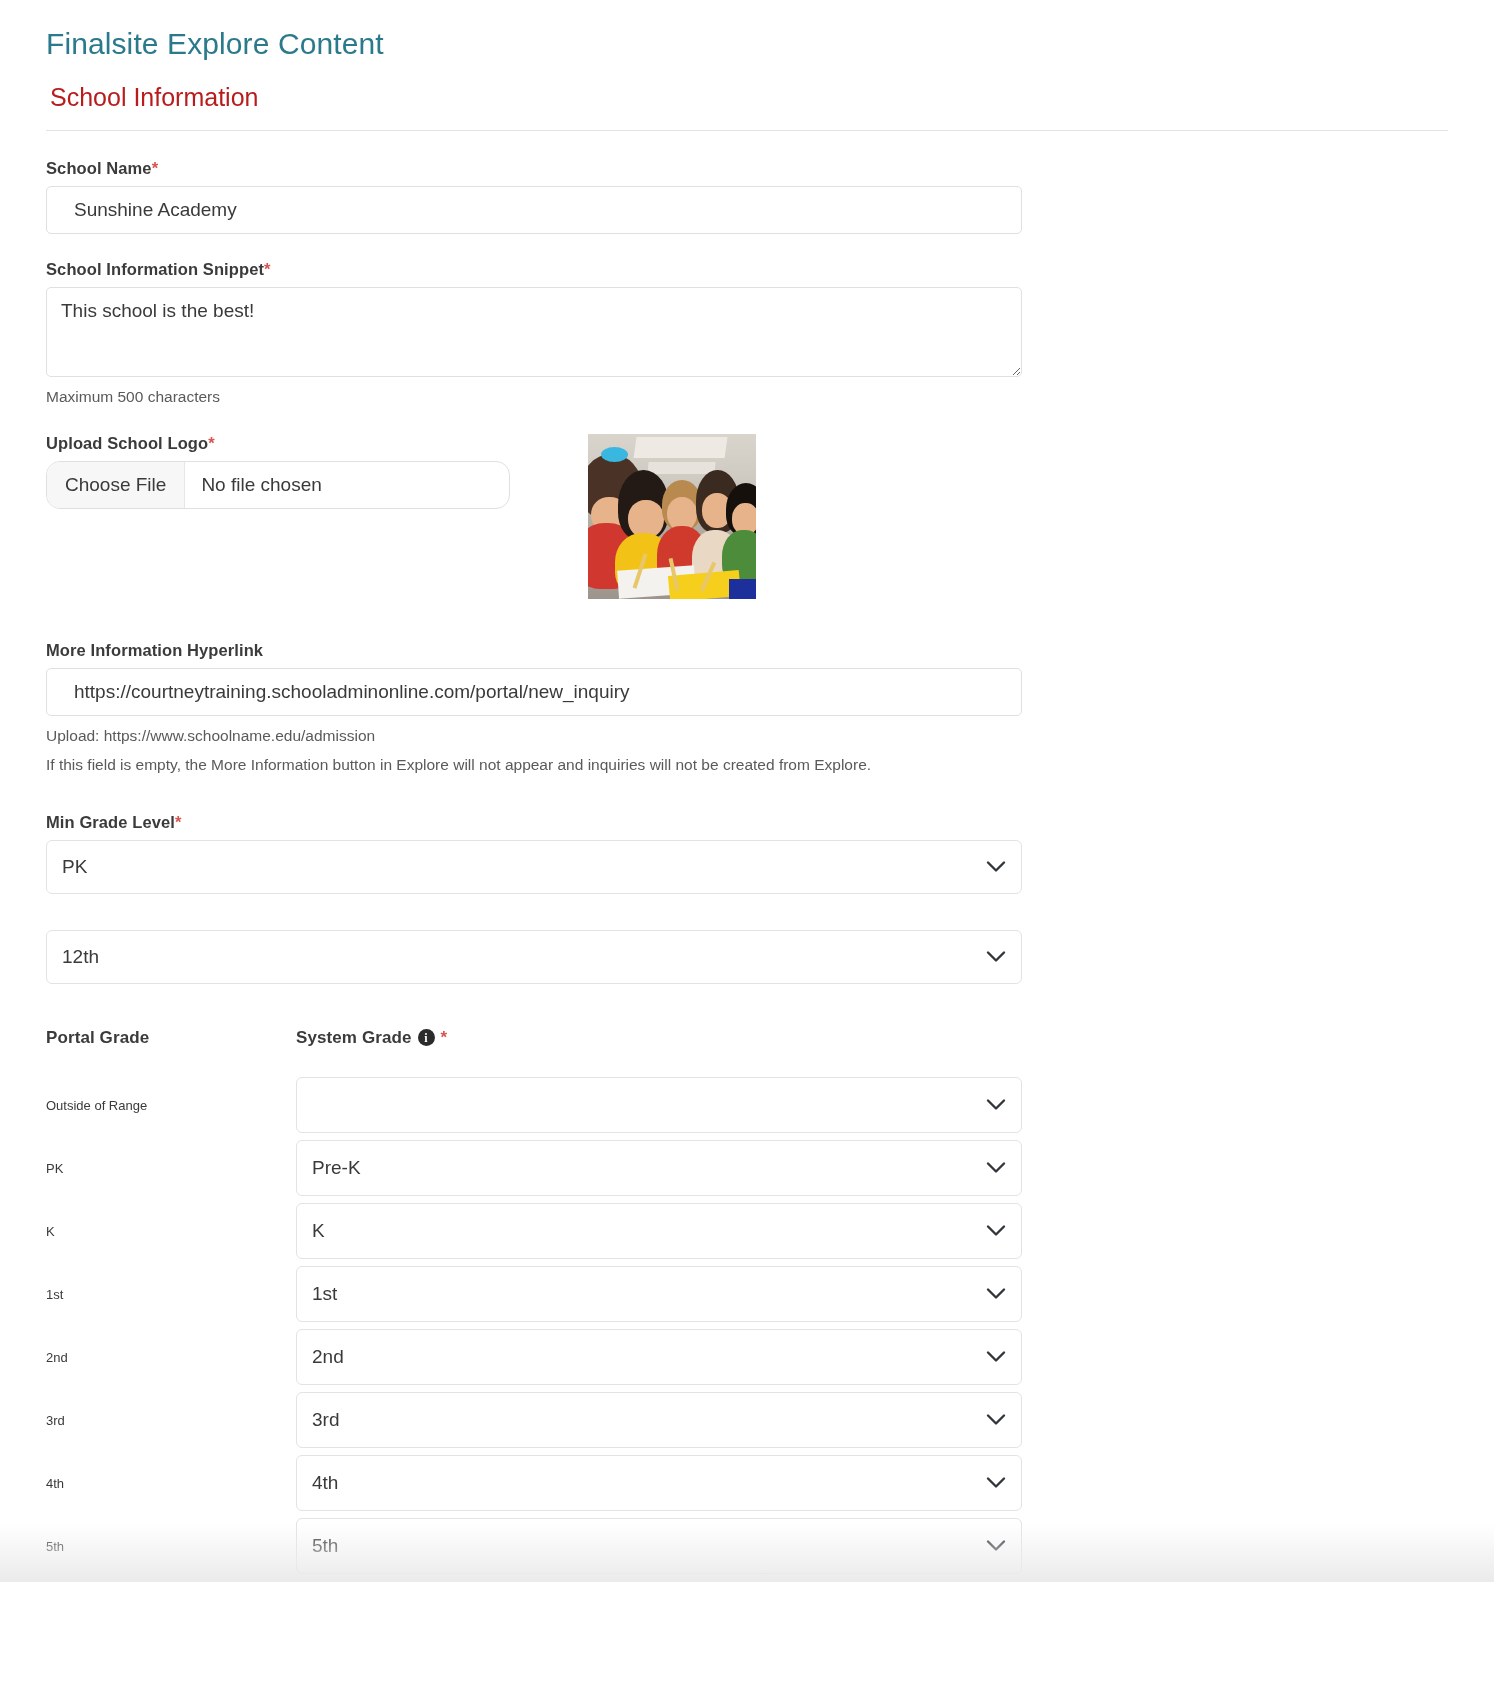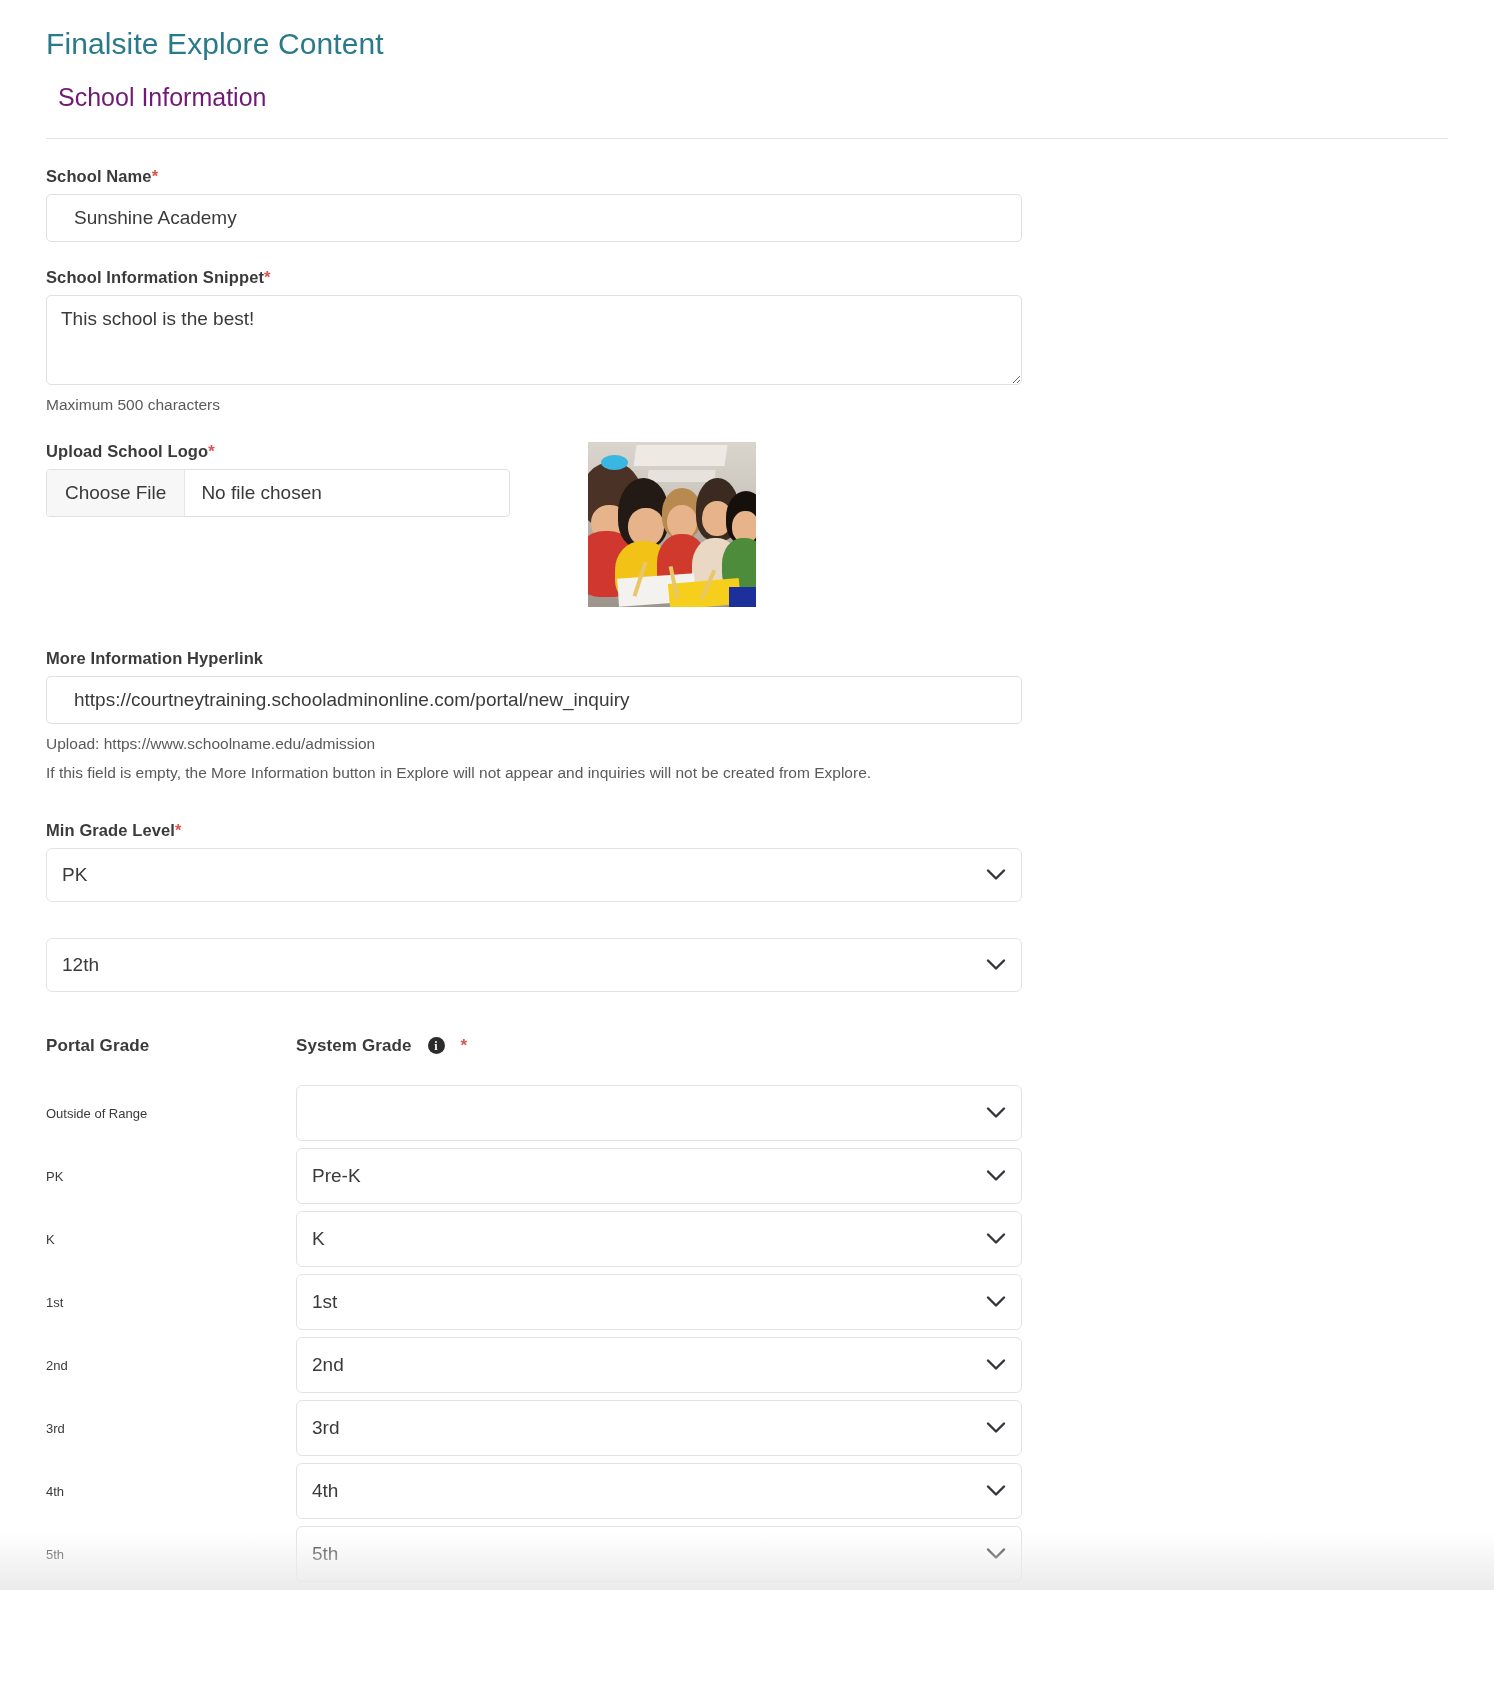--- a/index.html
+++ b/index.html
@@ -28,24 +28,24 @@
     margin: 0;
     padding: 26px 0 0 46px;
     line-height: 1.2;
   }
   .section-head-wrap {
     margin: 22px 46px 0 46px;
     padding-bottom: 14px;
     border-bottom: 1px solid #e3e3e3;
   }
   .section-title {
-    color: #701a75;
+    color: #b91c1c;
     font-size: 25px;
     font-weight: 400;
-    margin: 12px;
+    margin: 4px;
     line-height: 1.1;
   }
 
   
   .form-body { padding: 0 46px; }
 
   .field { margin-top: 26px; }
   .field:first-child { margin-top: 28px; }
 
   .field-label {
@@ -102,21 +102,21 @@
     align-items: flex-start;
     gap: 78px;
   }
   .upload-col { flex: 0 0 auto; }
   .file-control {
     display: inline-flex;
     align-items: stretch;
     width: 464px;
     height: 48px;
     border: 1px solid #e0e0e0;
-    border-radius: 4px;
+    border-radius: 14px;
     background: #fff;
     overflow: hidden;
   }
   .file-button {
     display: flex;
     align-items: center;
     padding: 0 18px;
     background: #f7f7f7;
     border-right: 1px solid #e6e6e6;
     font-size: 19px;
@@ -221,21 +221,21 @@
     font-weight: 700;
     color: #3b3b3b;
     letter-spacing: 0.1px;
   }
   .gt-col-system {
     font-size: 17px;
     font-weight: 700;
     color: #3b3b3b;
     display: flex;
     align-items: center;
-    gap: 16px;
+    gap: 6px;
     letter-spacing: 0.1px;
   }
   .info-icon {
     display: inline-flex;
     align-items: center;
     justify-content: center;
     width: 17px; height: 17px;
     border-radius: 50%;
     background: #2b2b2b;
     color: #ffffff;

